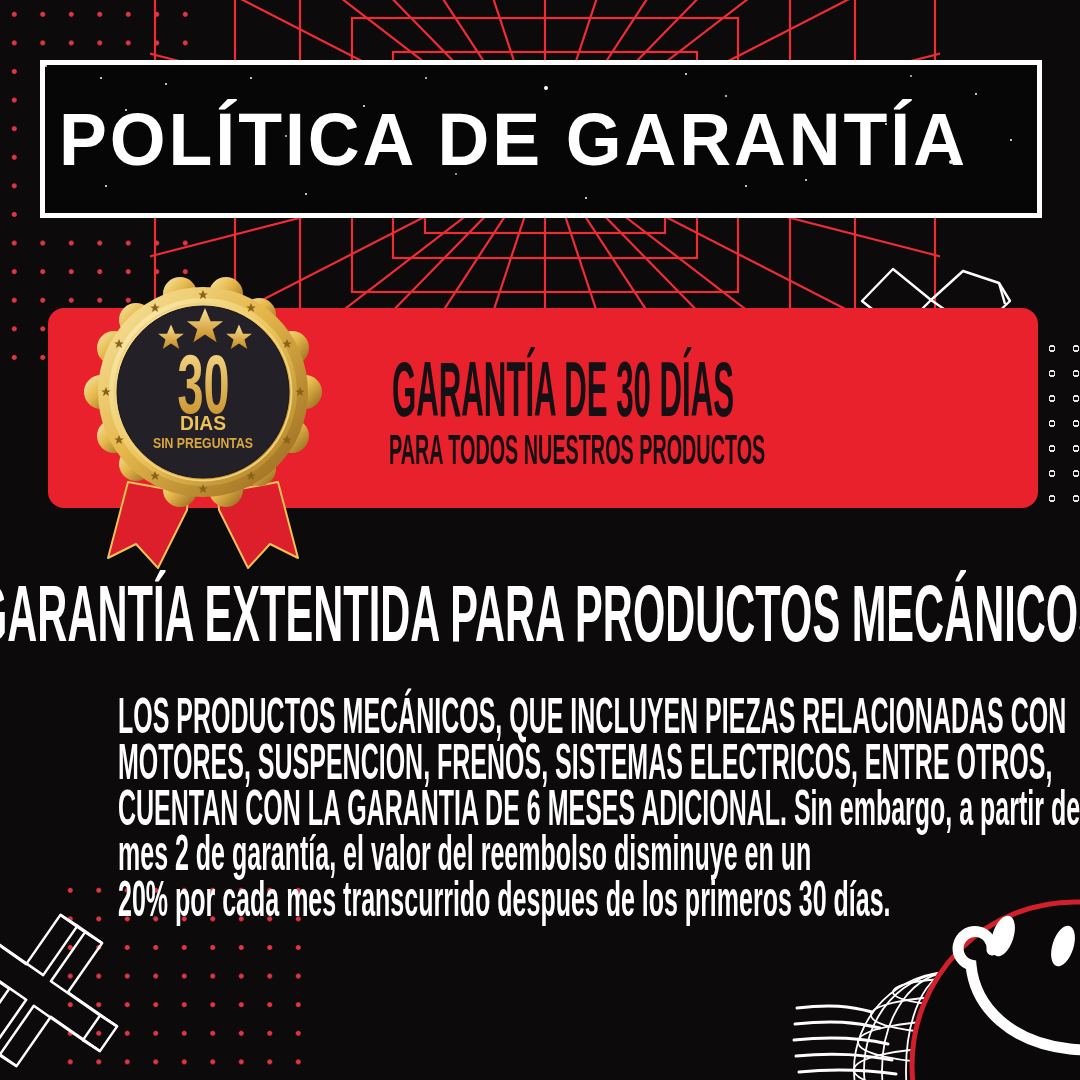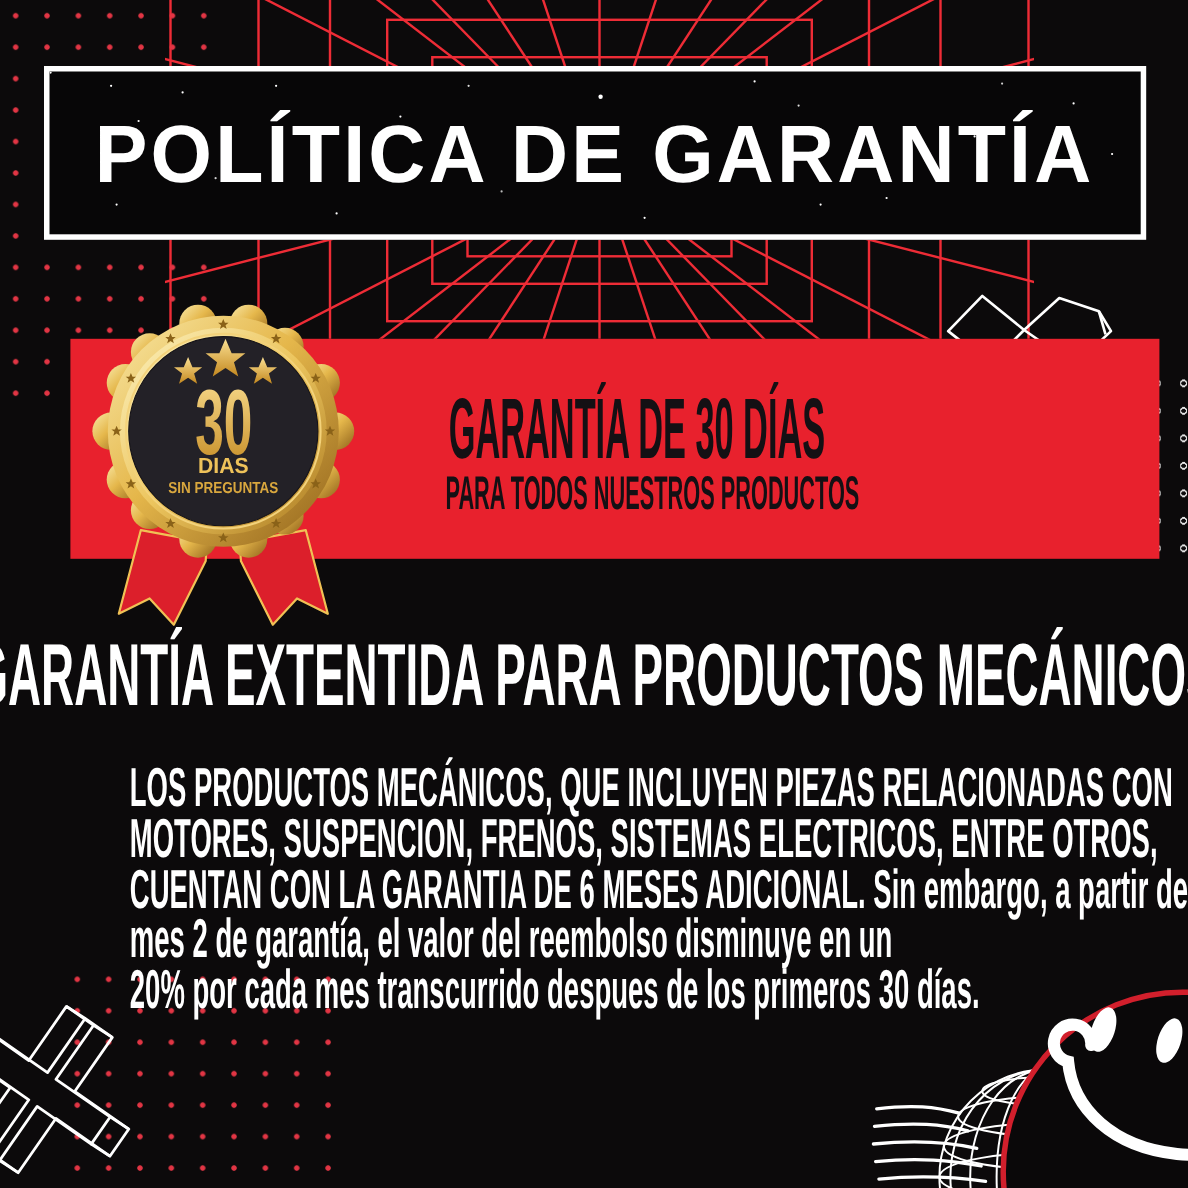--- a/index.html
+++ b/index.html
@@ -24,40 +24,40 @@
   .rings-white{
     position:absolute;left:1040px;top:336px;width:48px;height:172px;z-index:2;
     background-image:radial-gradient(circle, rgba(0,0,0,0) 0 2px, #e6e6e6 2px 3.4px, rgba(0,0,0,0) 3.5px);
     background-size:24px 25px;
   }
 
   
   .title-box{
     position:absolute;left:40px;top:60px;width:992px;height:148px;z-index:4;
     background:#070607;border:5px solid #ffffff;
-    display:flex;align-items:center;justify-content:center;overflow:hidden;
+    display:flex;align-items:center;justify-content:flex-start;overflow:hidden;
   }
   .title-box .speckles{
     position:absolute;left:0;top:0;width:2px;height:2px;border-radius:50%;background:#fff;
     box-shadow: 120px 18px 0 0 #fff, 240px 70px 0 0 #cfcfcf, 318px 40px 0 0 #fff,
       410px 108px 0 0 #bbb, 500px 22px 0 1px #fff, 590px 86px 0 0 #fff,
       680px 30px 0 0 #ddd, 760px 114px 0 0 #fff, 840px 58px 0 0 #fff,
       905px 96px 0 1px #eee, 60px 120px 0 0 #fff, 150px 96px 0 0 #cfcfcf,
       260px 128px 0 0 #fff, 700px 120px 0 0 #fff, 930px 28px 0 0 #fff,
       380px 12px 0 0 #ddd, 540px 132px 0 0 #fff, 80px 44px 0 0 #fff,
       965px 74px 0 0 #fff, 205px 12px 0 0 #fff, 455px 60px 0 0 #999,
       640px 8px 0 0 #fff, 865px 10px 0 0 #cfcfcf, 55px 12px 0 0 #fff;
   }
   .title-text{
     position:relative;color:#ffffff;font-weight:bold;font-size:74px;
     letter-spacing:3px;white-space:nowrap;transform:scaleX(.97);
   }
 
   
-  .red-banner{position:absolute;left:64px;top:308px;width:990px;height:200px;background:#e8212d;z-index:3;}
+  .red-banner{position:absolute;left:48px;top:308px;width:990px;height:200px;background:#e8212d;z-index:3;border-radius:16px;}
   .banner-heading{
     position:absolute;left:344px;top:42px;color:#141014;font-weight:bold;font-size:78px;
     line-height:1;white-space:nowrap;transform:scaleX(.40);transform-origin:left top;
   }
   .banner-subheading{
     position:absolute;left:341px;top:120px;color:#141014;font-weight:bold;font-size:43px;
     line-height:1;white-space:nowrap;transform:scaleX(.46);transform-origin:left top;
   }
 
   

